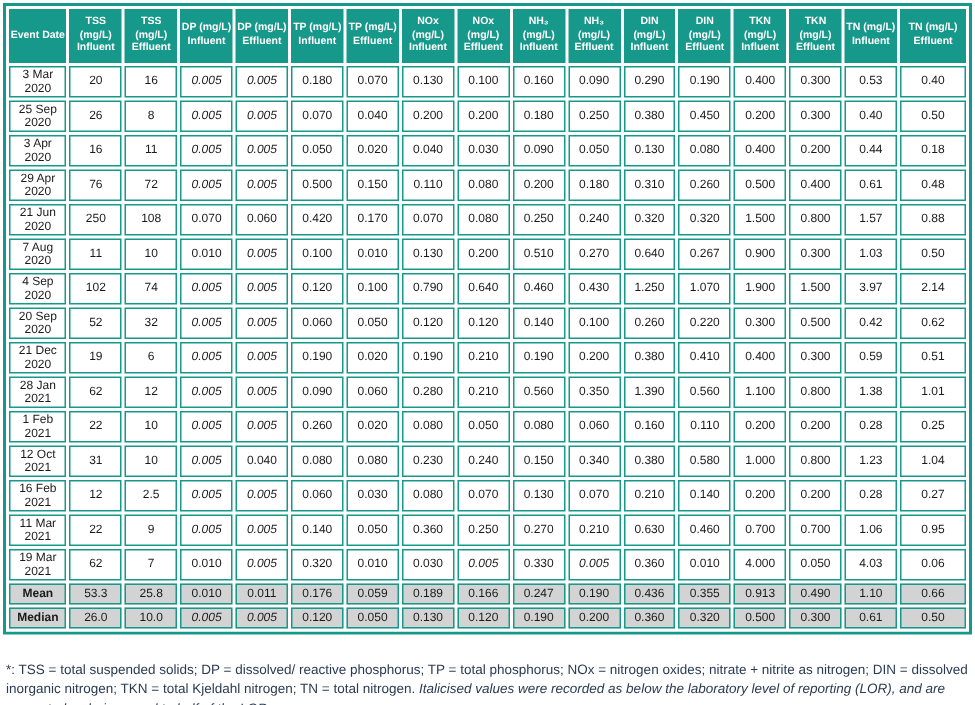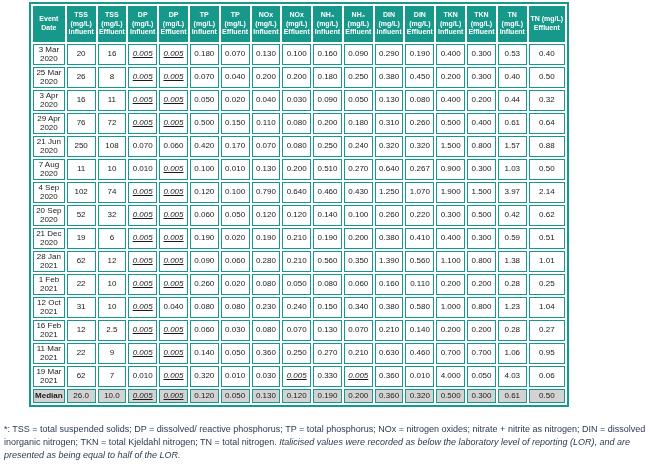--- a/index.html
+++ b/index.html
@@ -9,22 +9,21 @@
     --ink:#1a1a1a;
     --note:#2a3b52;
   }
   *{box-sizing:border-box;margin:0;padding:0;}
   html,body{width:650px;height:470px;background:#ffffff;overflow:hidden;}
   body{font-family:"Liberation Sans", sans-serif;color:var(--ink);}
   .page{width:650px;height:470px;padding:2px 2px 0 2px;background:#fff;}
   .table-frame{
     border:2px solid var(--teal);
     display:inline-block;
-    width:540px;
-    margin-left:27px;
+    width:646px;
   }
   table{
     width:100%;
     table-layout:fixed;
     border-collapse:separate;
     border-spacing:2px;
     background:#fff;
   }
   th{
     background:var(--teal);
@@ -43,21 +42,21 @@
     background:#ffffff;
     font-size:8px;
     text-align:center;
     vertical-align:middle;
     height:21px;
     line-height:1.1;
     padding:0 1px;
     overflow:hidden;
   }
   td.date{font-size:8px;}
-  td.lor{font-style:italic;text-decoration:underline;}
+  td.lor{font-style:italic;}
   tr.summary td{
     background:var(--gray);
     height:14px;
   }
   tr.summary td.label{font-weight:bold;}
   th.c0{width:6.3%;}
   th.cv{width:5.72%;}
   th.clast{width:7.2%;}
   .footnote{
     margin-top:12px;
@@ -110,21 +109,21 @@
             <td>0.160</td>
             <td>0.090</td>
             <td>0.290</td>
             <td>0.190</td>
             <td>0.400</td>
             <td>0.300</td>
             <td>0.53</td>
             <td>0.40</td>
           </tr>
           <tr>
-            <td class="date">25 Mar 2020</td>
+            <td class="date">25 Sep 2020</td>
             <td>26</td>
             <td>8</td>
             <td class="lor">0.005</td>
             <td class="lor">0.005</td>
             <td>0.070</td>
             <td>0.040</td>
             <td>0.200</td>
             <td>0.200</td>
             <td>0.180</td>
             <td>0.250</td>
@@ -145,40 +144,40 @@
             <td>0.020</td>
             <td>0.040</td>
             <td>0.030</td>
             <td>0.090</td>
             <td>0.050</td>
             <td>0.130</td>
             <td>0.080</td>
             <td>0.400</td>
             <td>0.200</td>
             <td>0.44</td>
-            <td>0.32</td>
+            <td>0.18</td>
           </tr>
           <tr>
             <td class="date">29 Apr 2020</td>
             <td>76</td>
             <td>72</td>
             <td class="lor">0.005</td>
             <td class="lor">0.005</td>
             <td>0.500</td>
             <td>0.150</td>
             <td>0.110</td>
             <td>0.080</td>
             <td>0.200</td>
             <td>0.180</td>
             <td>0.310</td>
             <td>0.260</td>
             <td>0.500</td>
             <td>0.400</td>
             <td>0.61</td>
-            <td>0.64</td>
+            <td>0.48</td>
           </tr>
           <tr>
             <td class="date">21 Jun 2020</td>
             <td>250</td>
             <td>108</td>
             <td>0.070</td>
             <td>0.060</td>
             <td>0.420</td>
             <td>0.170</td>
             <td>0.070</td>
@@ -376,20 +375,39 @@
             <td>0.330</td>
             <td class="lor">0.005</td>
             <td>0.360</td>
             <td>0.010</td>
             <td>4.000</td>
             <td>0.050</td>
             <td>4.03</td>
             <td>0.06</td>
           </tr>
           <tr class="summary">
+            <td class="date label">Mean</td>
+            <td>53.3</td>
+            <td>25.8</td>
+            <td>0.010</td>
+            <td>0.011</td>
+            <td>0.176</td>
+            <td>0.059</td>
+            <td>0.189</td>
+            <td>0.166</td>
+            <td>0.247</td>
+            <td>0.190</td>
+            <td>0.436</td>
+            <td>0.355</td>
+            <td>0.913</td>
+            <td>0.490</td>
+            <td>1.10</td>
+            <td>0.66</td>
+          </tr>
+          <tr class="summary">
             <td class="date label">Median</td>
             <td>26.0</td>
             <td>10.0</td>
             <td class="lor">0.005</td>
             <td class="lor">0.005</td>
             <td>0.120</td>
             <td>0.050</td>
             <td>0.130</td>
             <td>0.120</td>
             <td>0.190</td>

